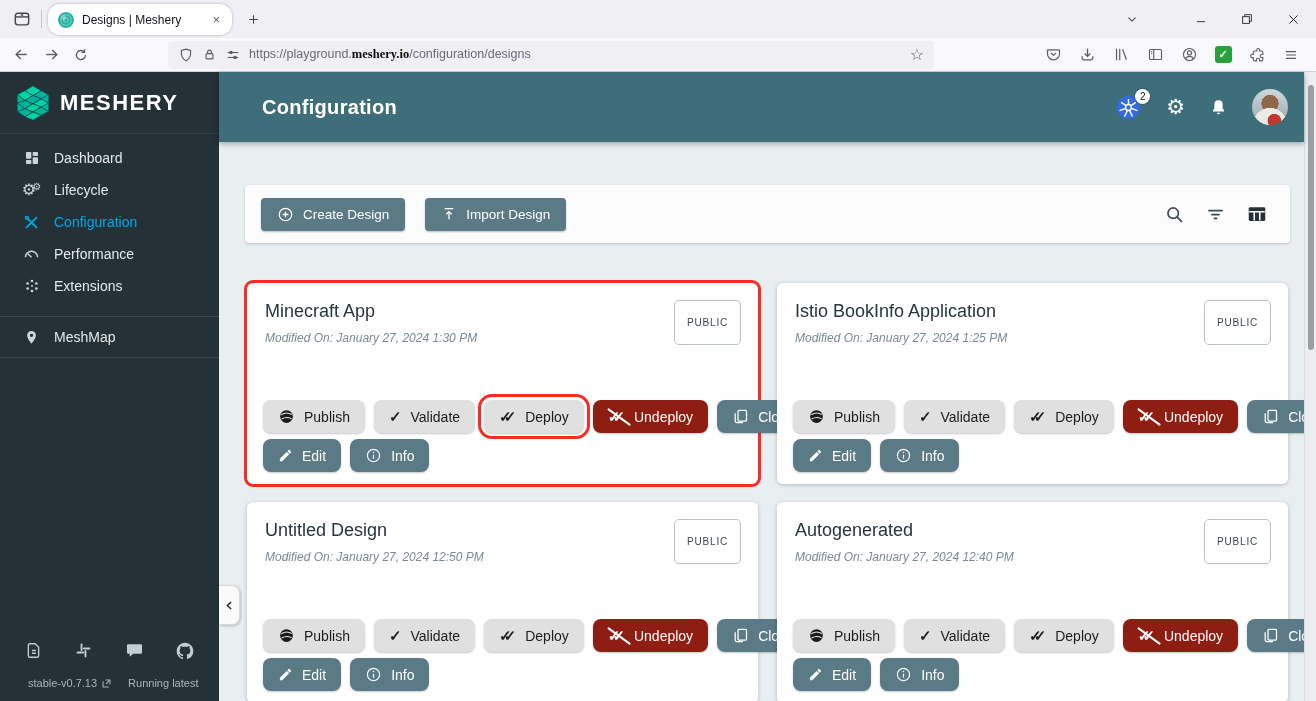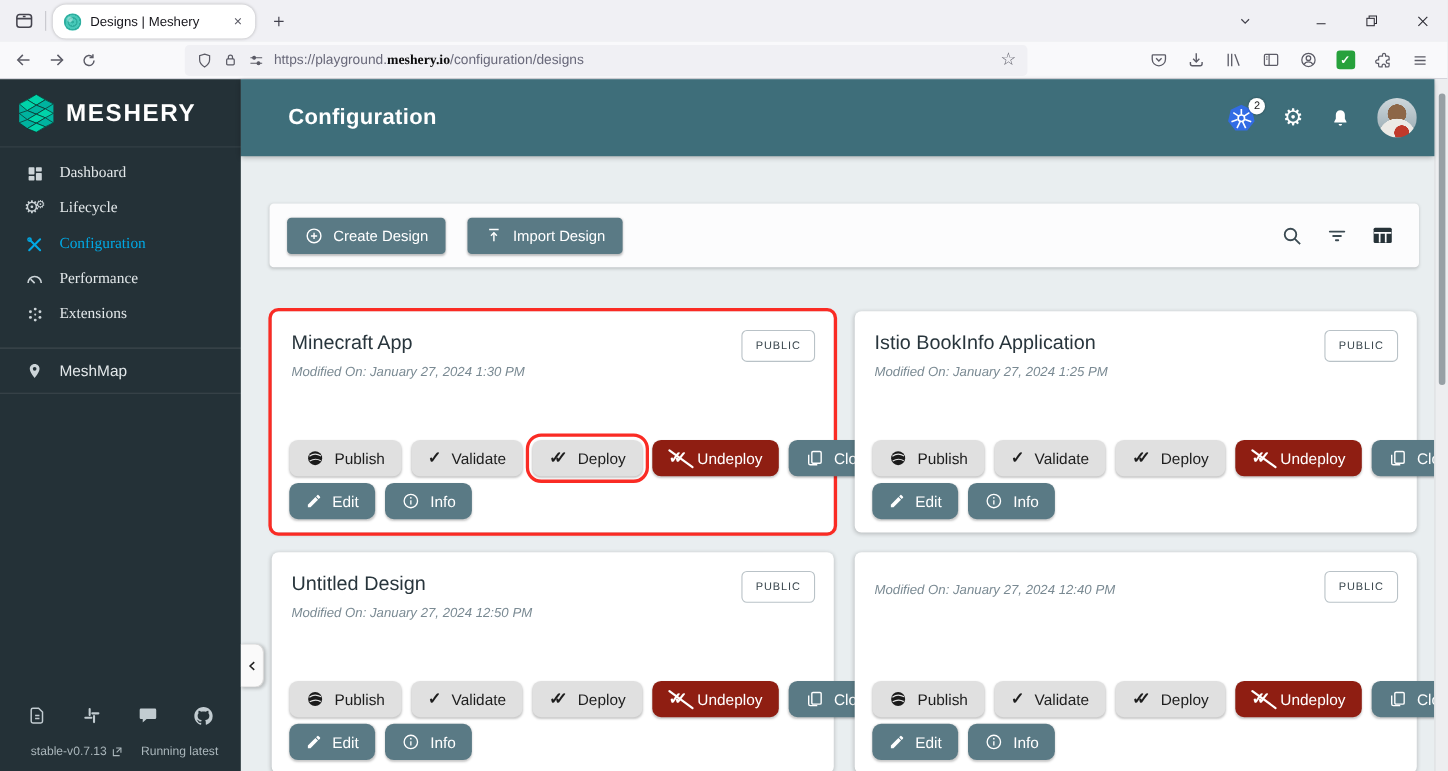--- a/index.html
+++ b/index.html
@@ -43,21 +43,21 @@
   .greenext::before { content:"\2713"; }
 
   
   .page { position:absolute; left:0; top:72px; width:1316px; height:629px; background:#e9eef0; }
 
   
   .sidebar { position:absolute; left:0; top:0; width:219px; height:629px; background:#243137; }
   .brandrow { height:62px; display:flex; align-items:center; gap:10px; padding-left:16px;
     border-bottom:1px solid rgba(255,255,255,.07); }
   .brand-name { color:#fff; font-weight:700; font-size:22px; letter-spacing:1.5px; }
-  .nav-items { padding-top:8px; list-style:none;font-family:Liberation Serif, serif; }
+  .nav-items { padding-top:8px; list-style:none; }
   .nav-item { height:32px; display:flex; align-items:center; gap:13px; padding-left:22px;
     color:#e3e8ea; font-size:14px; cursor:pointer; }
   .nav-item .nico { width:19px; display:flex; justify-content:center; color:#ccd4d8; }
   .nav-item.active { color:#00a9e5; }
   .nav-item.active .nico { color:#00a9e5; }
   .meshmap-block { margin-top:14px; border-top:1px solid rgba(255,255,255,.11);
     border-bottom:1px solid rgba(255,255,255,.11); padding:4px 0; }
   .g-gear2 { line-height:1; }
   .g-gear2::before { content:"\2699"; font-size:16px; }
   .g-gear2::after { content:"\2699"; font-size:10px; margin-left:-4px; vertical-align:4px; }
@@ -104,21 +104,21 @@
 
   
   .grid { position:absolute; left:28px; top:141px; display:grid; grid-template-columns:511px 511px;
     grid-auto-rows:201px; column-gap:19px; row-gap:18px; }
   .card { position:relative; background:#fff; border-radius:6px; box-shadow:0 1px 4px rgba(0,0,0,.22);
     padding:18px; }
   .card.hl { outline:3px solid #fa2b24; outline-offset:0px; }
   .card-title { font-size:18px; font-weight:500; color:#28353c; }
   .card-mod { margin-top:9px; font-size:12px; font-style:italic; color:#7a8a93; }
   .pub-badge { position:absolute; top:17px; right:17px; border:1px solid #b9c2c7; border-radius:5px;
-    background:#fff; color:#3a474e; font-size:10px; letter-spacing:.8px; padding:8px 12px; font-family:inherit; }
+    background:#fff; color:#3a474e; font-size:10px; letter-spacing:.8px; padding:16px 12px; font-family:inherit; }
   .actions { position:absolute; left:16px; bottom:12px; display:flex; flex-direction:column; gap:6px; }
   .arow { display:flex; gap:9px; }
   .btn { height:33px; border:none; border-radius:8px; font-size:14px; font-weight:500; font-family:inherit;
     display:inline-flex; align-items:center; gap:9px; padding:2px 15px; box-shadow:0 1px 2px rgba(0,0,0,.22); }
   .btn.light { background:#e0e0e0; color:#1d1d1d; }
   .btn.red { background:#8f1e12; color:#fff; }
   .btn.slate { background:#5a7a85; color:#fff; }
   .card.hl .btn-deploy { outline:3px solid #fa2b24; outline-offset:3px; }
   .g-check { line-height:1; font-weight:700; }
   .g-check::before { content:"\2713"; font-size:15px; }
@@ -638,20 +638,21 @@
                     <path d="M12 11 v5.5"></path>
                     <circle cx="12" cy="7.8" r="1.1" fill="#fff" stroke="none"></circle>
                   </svg>
                 <span>Info</span>
               </button>
             </div>
           </div>
         </article>
 
         <article class="card">
+          <h3 class="card-title">Autogenerated</h3>
           <div class="card-mod">Modified On: January 27, 2024 12:40 PM</div>
           <button class="pub-badge">PUBLIC</button>
           <div class="actions">
             <div class="arow">
               <button class="btn light">
                 <svg width="17" height="17" viewBox="0 0 24 24">
                     <circle cx="12" cy="12" r="9" fill="#1b1b1b"></circle>
                     <path d="M4.6 9.6 C9 6.4 15.2 6.6 19.6 9.2 M5 15.6 C9.6 13 15.6 13.2 19.2 15.3" stroke="#e4e4e4" stroke-width="1.5" fill="none"></path>
                   </svg>
                 <span>Publish</span>

